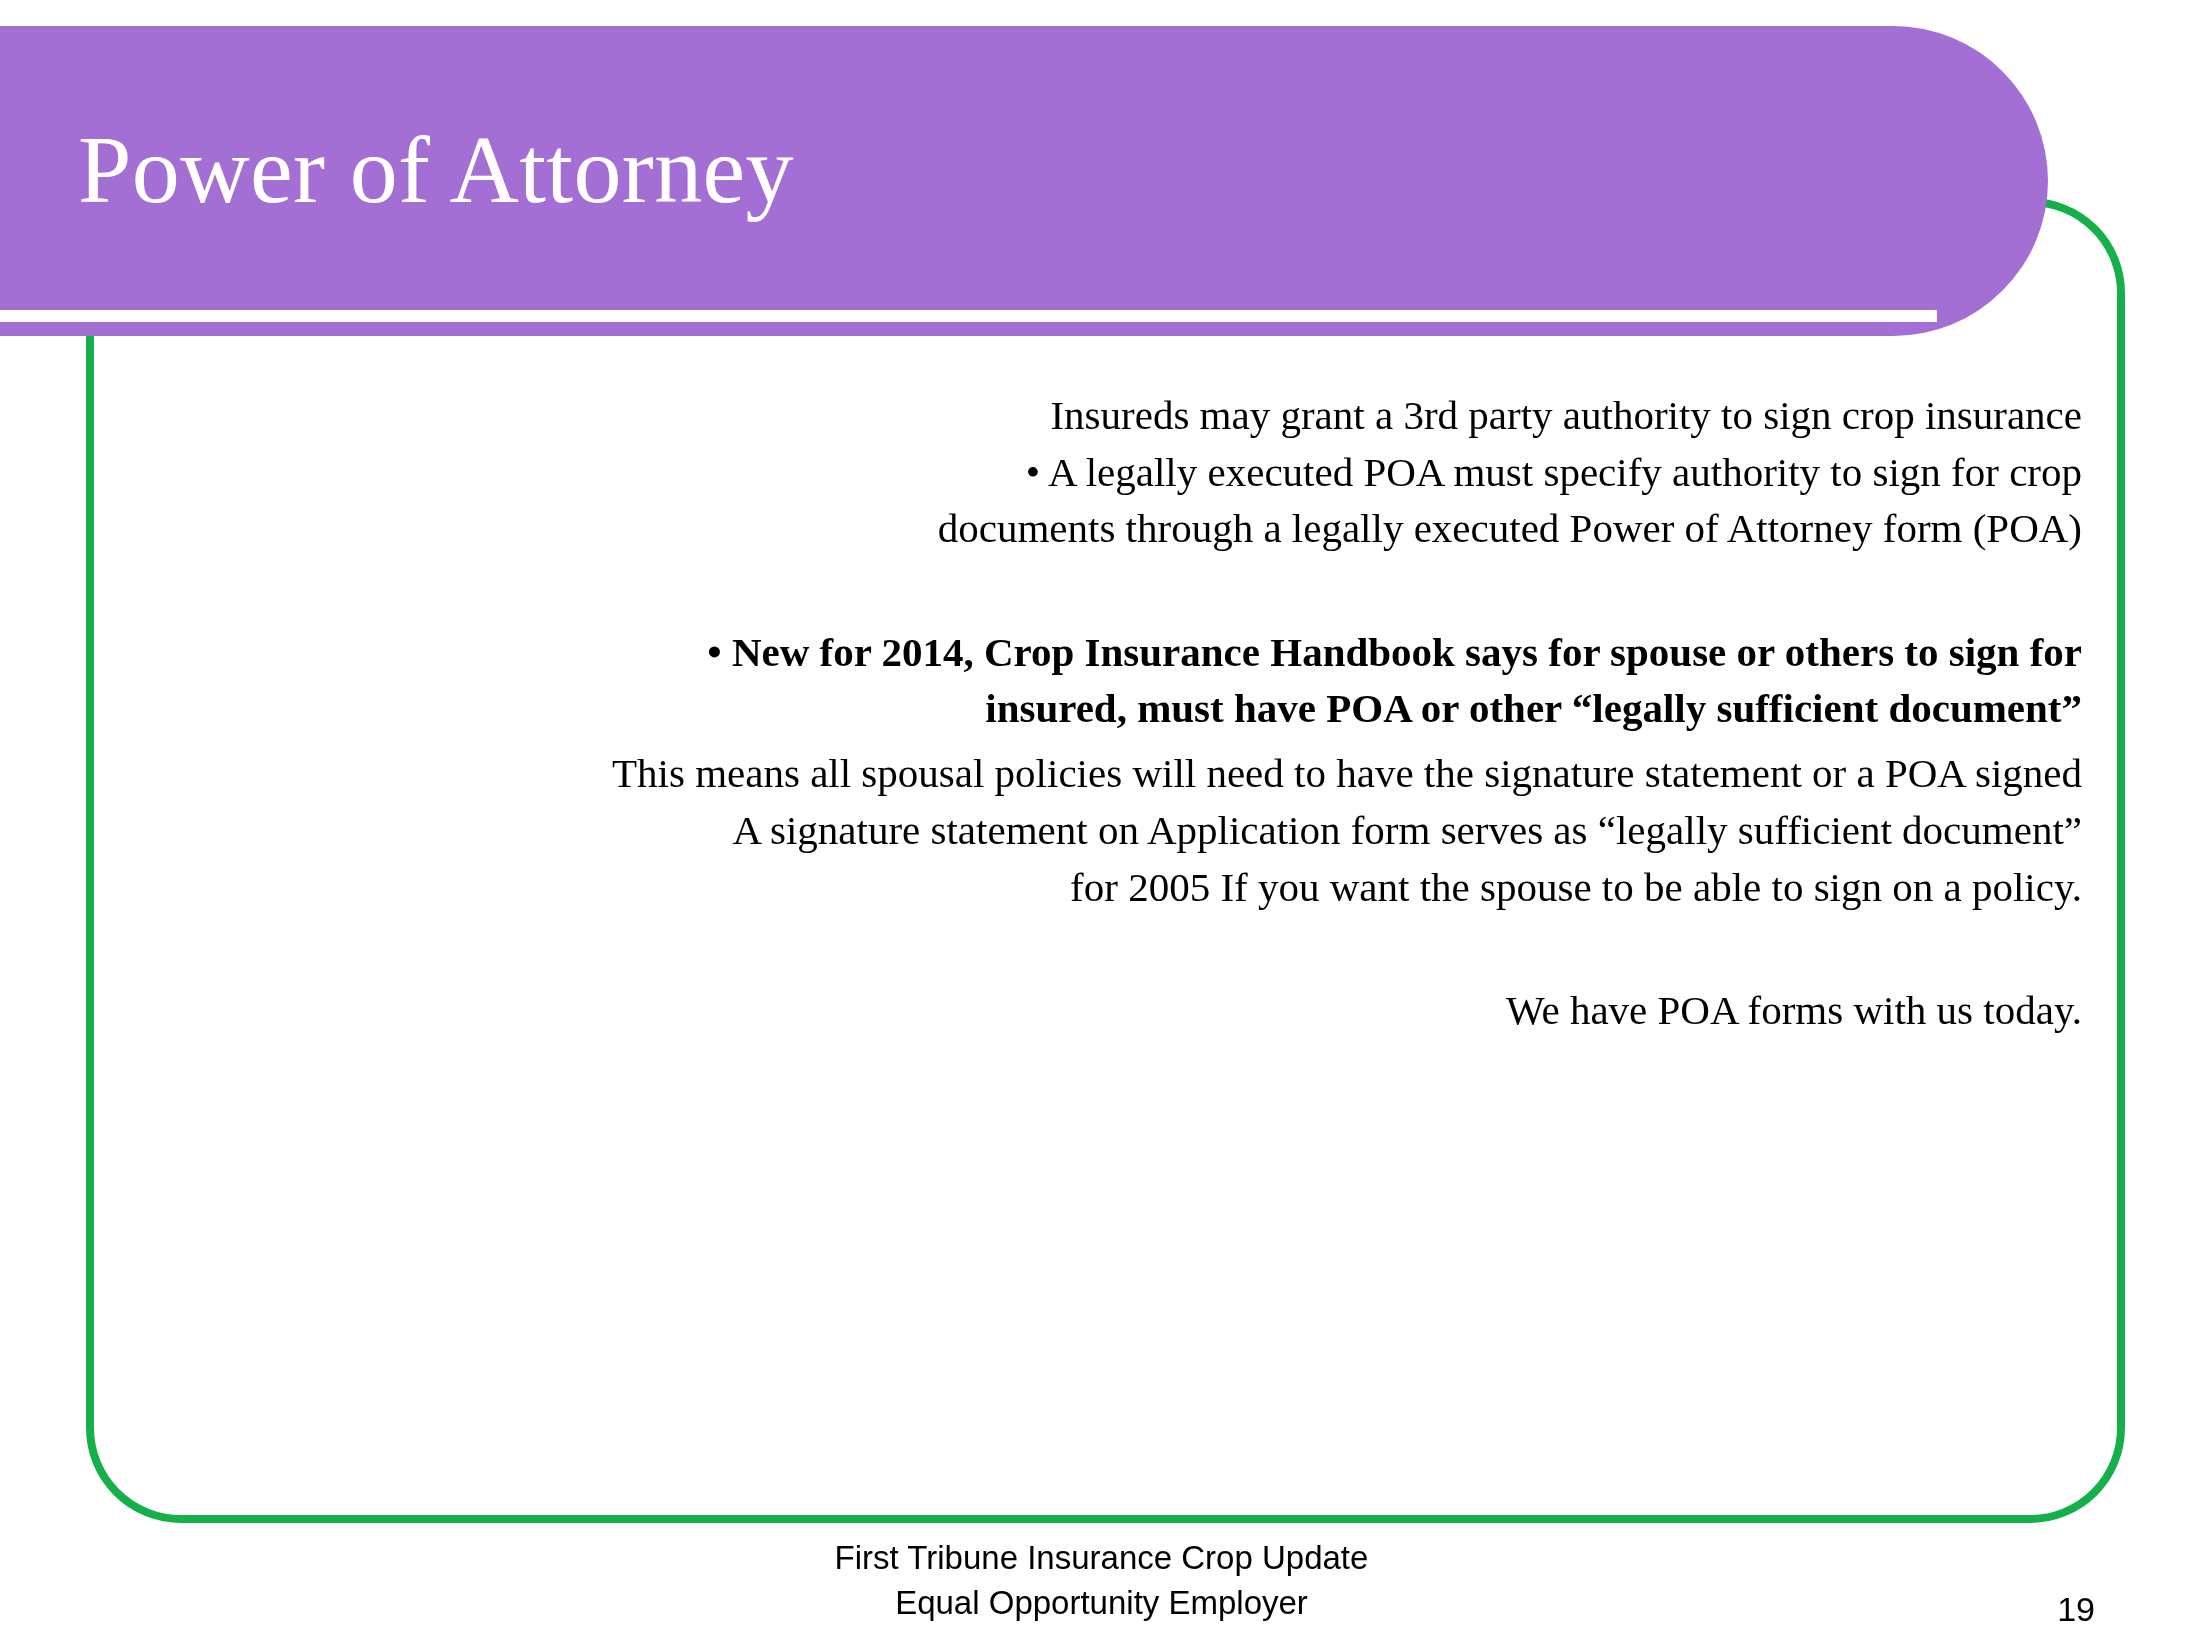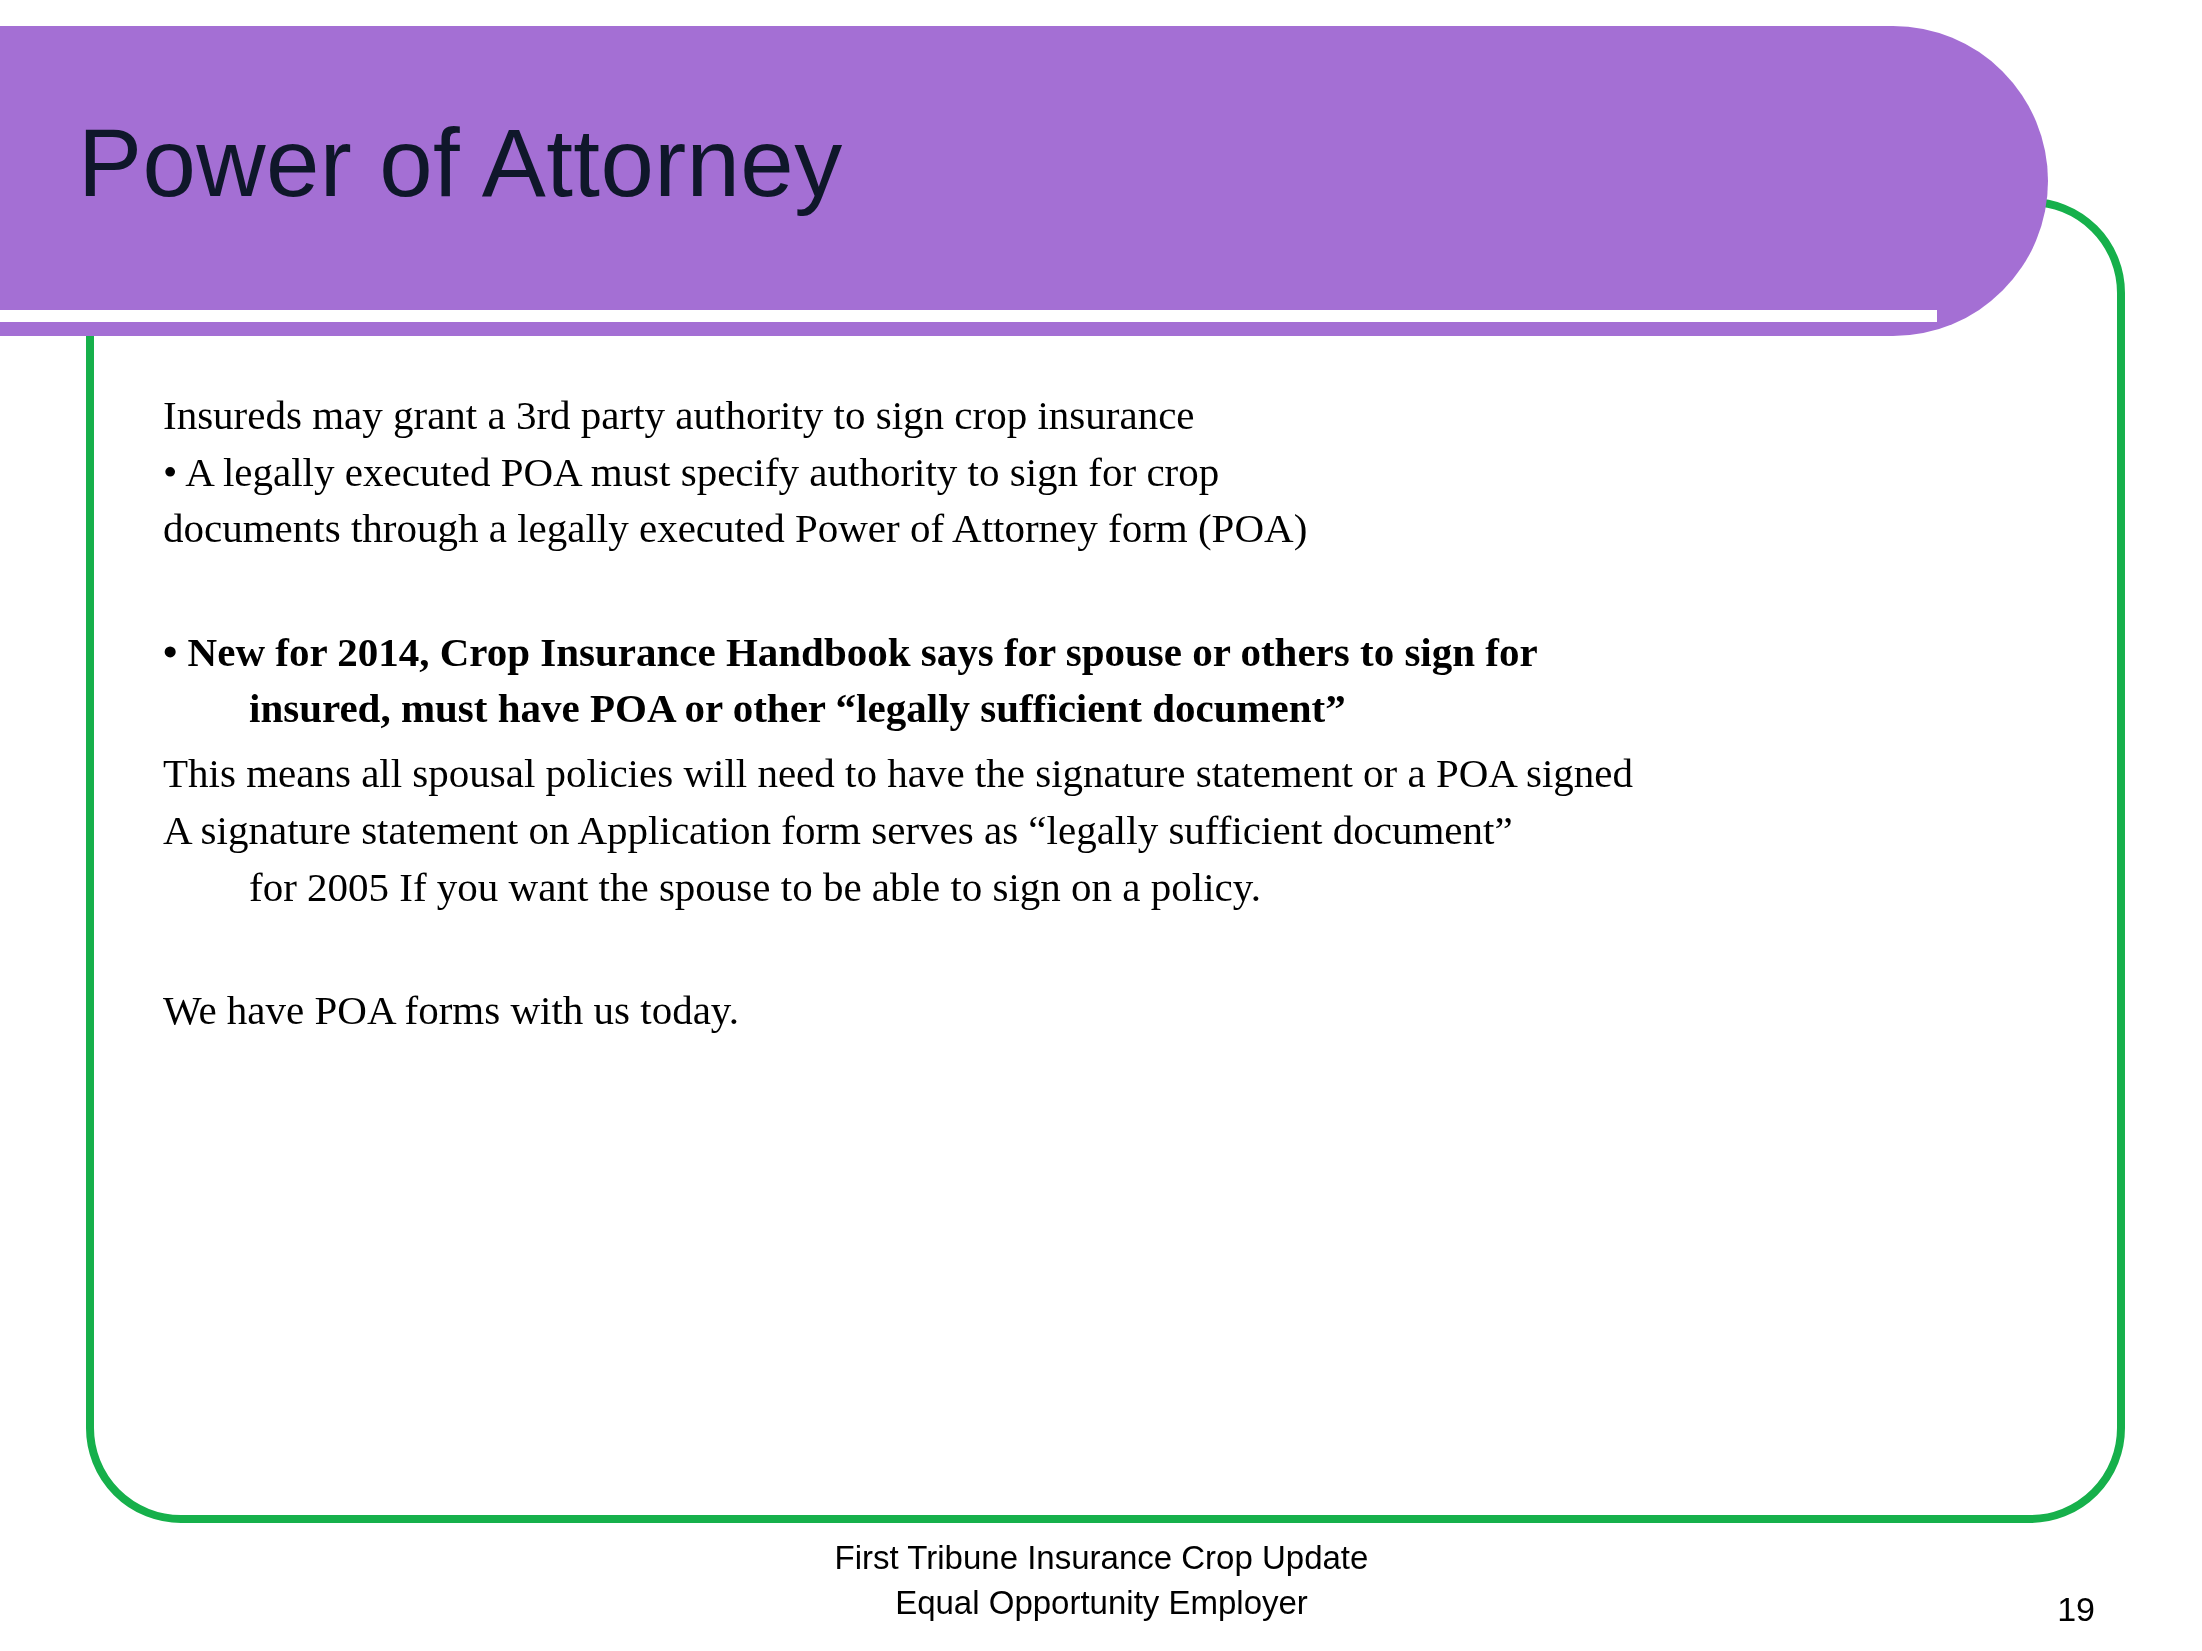--- a/index.html
+++ b/index.html
@@ -43,24 +43,24 @@
     height: 310px;
     background: #a濃;
     background: #a46fd4;
     border-top-right-radius: 155px;
     border-bottom-right-radius: 155px;
     box-sizing: border-box;
   }
   .title-text {
     position: absolute;
     left: 112px;
-    top: 82px;
-    font-family: Liberation Sans, sans-serif;
+    top: 88px;
+    font-family: Liberation Serif, serif;
     font-size: 96px;
-    color: #0f172a;
+    color: #ffffff;
     font-weight: 400;
     letter-spacing: 0.4px;
     white-space: nowrap;
   }
   .title-rule {
     position: absolute;
     left: 8.6px;
     top: 284px;
     width: 1962px;
     height: 12px;
@@ -69,20 +69,21 @@
 
   
   .content {
     position: absolute;
     left: 163px;
     top: 387px;
     width: 1919px;
     color: #000000;
     font-size: 41px;
     line-height: 1.38;
+    text-align: right;
   }
   .content p {
     margin: 0;
   }
   .line {
     white-space: pre-wrap;
   }
   .bold-block {
     font-weight: bold;
   }

